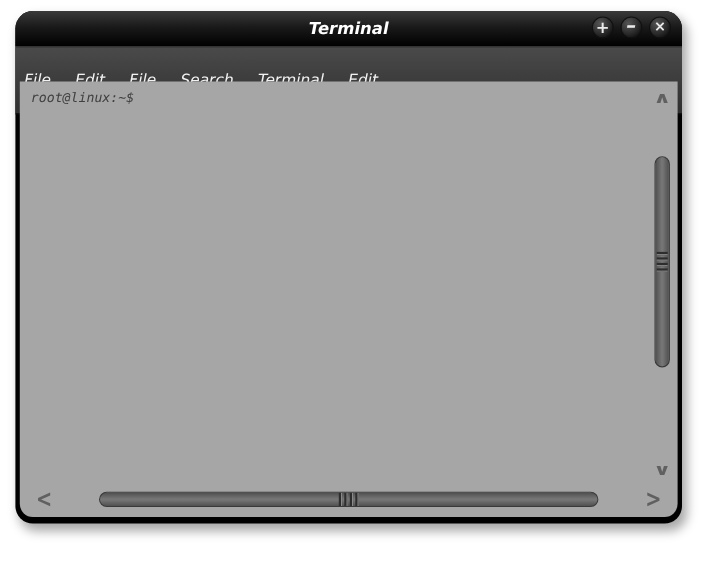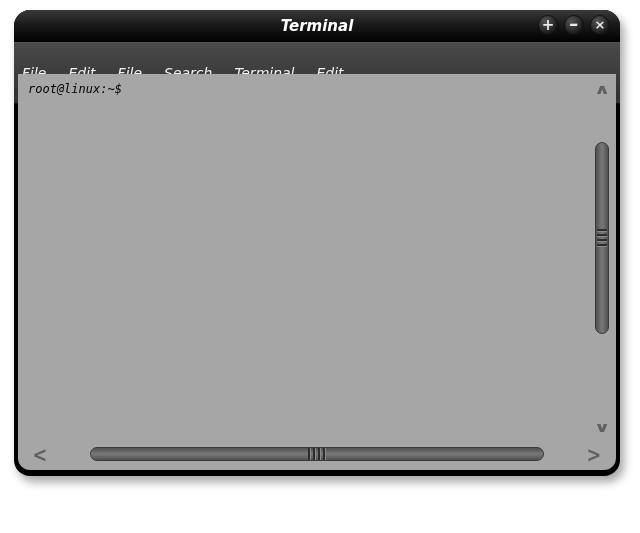--- a/index.html
+++ b/index.html
@@ -87,21 +87,21 @@
     border-radius:0 0 12px 12px;
   }
   .terminal-body{
     position:absolute;
     left:4px;
     top:4px;
     right:28px;
     bottom:30px;
     font-family:"DejaVu Sans Mono","Liberation Mono",monospace;
     font-size:12px;
-    color:#000000;
+    color:#404040;
     white-space:pre;
     padding:4px 6px;
   }
   
   .vscroll{
     position:absolute;
     right:4px;
     top:4px;
     bottom:32px;
     width:20px;

